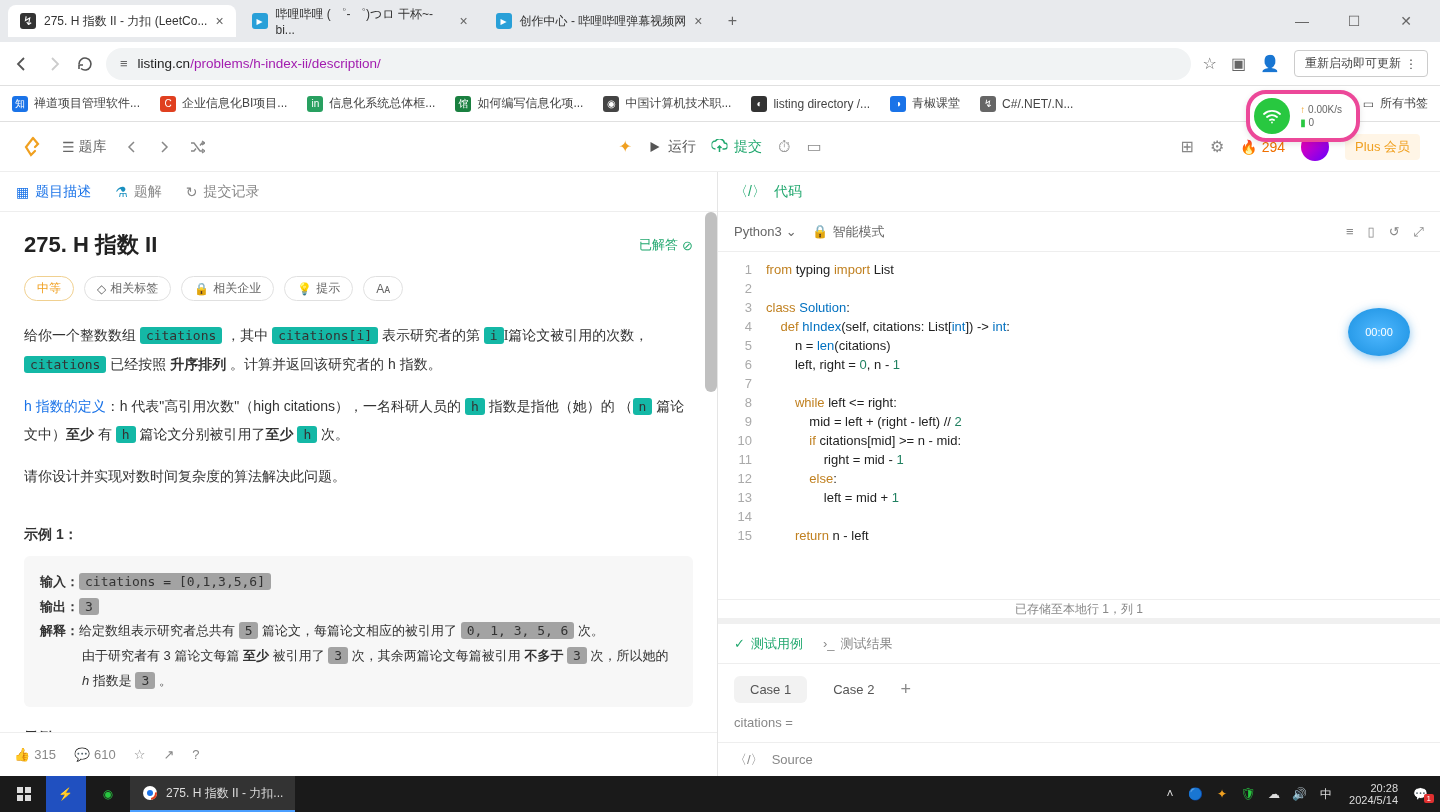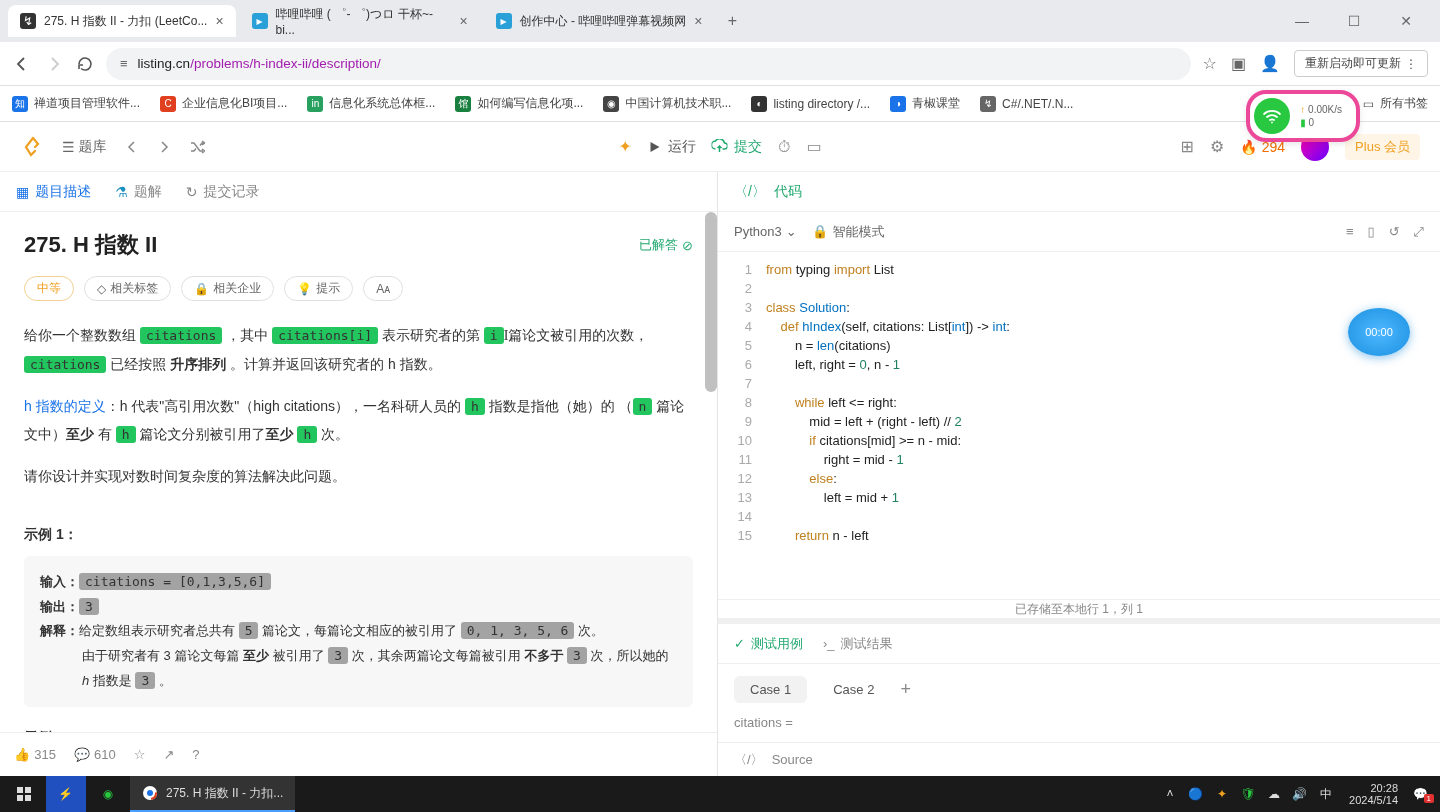--- a/index.html
+++ b/index.html
@@ -56,21 +56,21 @@
     .lp-tab.active { color: #1a73e8; }
     .lp-content { flex: 1; overflow-y: auto; padding: 18px 24px; position: relative; }
     .lp-scroll { position: absolute; right: 0; top: 40px; width: 12px; height: 180px; background: #c0c0c0; border-radius: 6px; }
     .problem-title-row { display: flex; align-items: center; justify-content: space-between; margin-bottom: 16px; }
     .problem-title { font-size: 22px; font-weight: 600; color: #222; }
     .solved { color: #22a86f; font-size: 13px; display: flex; align-items: center; gap: 4px; }
     .tags-row { display: flex; gap: 10px; margin-bottom: 20px; }
     .tag-pill { border: 1px solid #e0e0e0; border-radius: 14px; padding: 3px 12px; font-size: 12px; color: #666; display: flex; align-items: center; gap: 4px; cursor: pointer; }
     .tag-pill.diff { color: #f0a020; border-color: #f0d090; }
     .problem-body { font-size: 14px; color: #333; line-height: 2; }
-    .problem-body code { background: #22c55e; padding: 1px 6px; border-radius: 3px; font-family: "Consolas", monospace; font-size: 13px; }
+    .problem-body code { background: #14b8a6; padding: 1px 6px; border-radius: 3px; font-family: "Consolas", monospace; font-size: 13px; }
     .problem-body a { color: #1a73e8; text-decoration: none; }
     .problem-body strong { font-weight: 700; }
     .example-block { background: #f7f7f7; border-radius: 6px; padding: 14px 16px; margin: 8px 0 16px; font-size: 13px; line-height: 1.9; font-family: "Consolas", monospace; }
     .example-block code { background: #a3a3a3; }
     .lp-footer { height: 44px; border-top: 1px solid #eee; display: flex; align-items: center; padding: 0 14px; gap: 18px; font-size: 13px; color: #888; }
     .lp-foot-btn { display: flex; align-items: center; gap: 4px; cursor: pointer; }
     
     
     .right-panel { flex: 1; display: flex; flex-direction: column; }
     .rp-header { height: 40px; display: flex; align-items: center; padding: 0 16px; gap: 8px; color: #22a86f; font-size: 14px; border-bottom: 1px solid #eee; }

